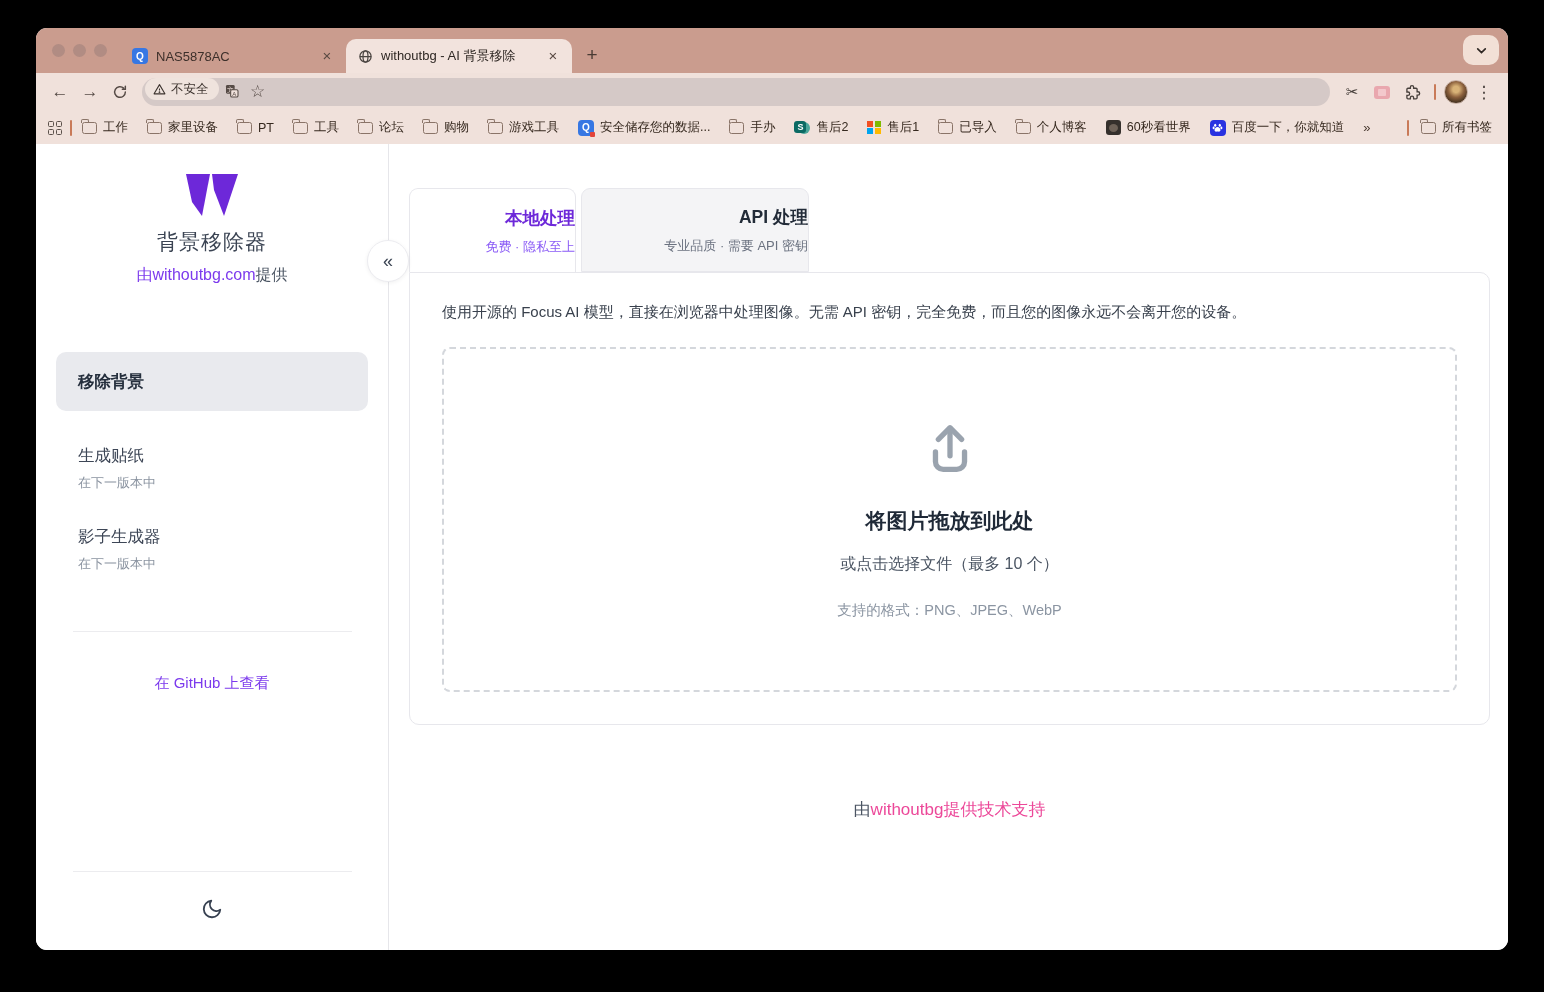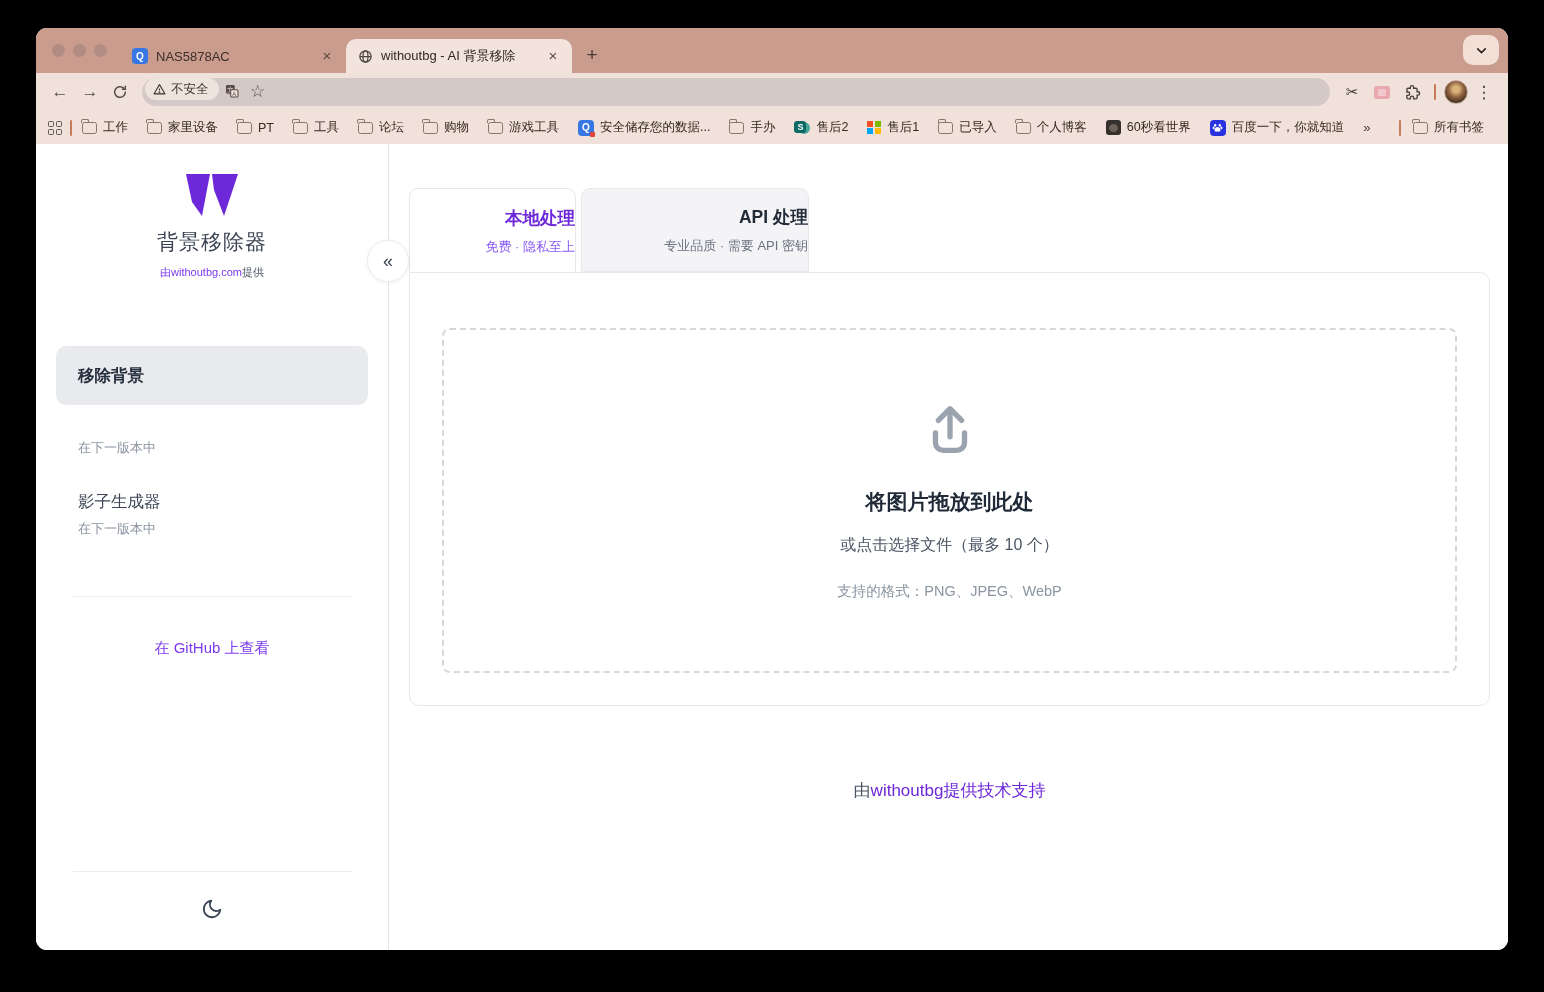--- a/index.html
+++ b/index.html
@@ -39,21 +39,21 @@
   .appgrid { width:14px; height:14px; display:grid; grid-template-columns:6px 6px; grid-template-rows:6px 6px; gap:2px; margin-right:6px; }
   .appgrid i { border:1.5px solid #5c514b; border-radius:1.5px; }
   .bar-spacer { flex:1; }
   .chev2 { color:#4a3b32; font-size:13px; letter-spacing:-2px; margin-right:10px; }
 
   
   .content { flex:1; display:flex; background:#fff; min-height:0; }
   .sidebar { width:353px; border-right:1px solid #e6e6ea; position:relative; display:flex; flex-direction:column; align-items:center; flex-shrink:0; }
   .logo { margin-top:28px; }
   .side-title { margin-top:10px; font-size:21px; color:#3b4453; letter-spacing:1px; }
-  .byline { margin-top:9px; font-size:11px; color:#4b5563; }
+  .byline { margin-top:9px; font-size:16px; color:#4b5563; }
   .byline .pl { color:#7c3aed; }
   .collapse { position:absolute; right:-21px; top:96px; width:42px; height:42px; border-radius:50%; background:#fff; border:1px solid #ececf0; box-shadow:0 1px 4px rgba(0,0,0,.06); display:flex; align-items:center; justify-content:center; color:#3b4453; font-size:18px; z-index:5; }
   .menu { width:100%; padding:16px 20px; margin-top:50px; }
   .mi-active { background:#e9eaee; border-radius:10px; height:59px; display:flex; align-items:center; padding-left:22px; font-size:16.5px; font-weight:bold; color:#252f3d; }
   .mi { margin-top:34px; padding-left:22px; }
   .mi .l { font-size:16.5px; color:#3d4656; }
   .mi .s { font-size:13px; color:#8a93a0; margin-top:7px; }
   .sdivider { width:279px; height:1px; background:#ececef; margin-top:42px; }
   .github { margin-top:42px; font-size:15px; color:#7c3aed; }
   .side-bottom { margin-top:auto; width:100%; display:flex; flex-direction:column; align-items:center; padding-bottom:26px; }
@@ -69,21 +69,21 @@
   .ptab.on .tt { color:#6d28d9; }
   .ptab .ts { font-size:13px; color:#6b7280; margin-top:8px; }
   .ptab.on .ts { color:#8b5cf6; }
   .card { border:1px solid #e7e7ec; border-radius:0 10px 10px 10px; padding:30px 32px 32px 32px; position:relative; z-index:1; }
   .desc { font-size:15px; color:#39414d; }
   .dropzone { margin-top:25px; border:2px dashed #d4d7dc; border-radius:8px; height:345px; display:flex; flex-direction:column; align-items:center; justify-content:center; }
   .dz-head { font-size:21px; font-weight:bold; color:#1f2937; margin-top:26px; }
   .dz-sub { font-size:16px; color:#4b5563; margin-top:19px; }
   .dz-fmt { font-size:14.5px; color:#8b95a2; margin-top:26px; }
   .pfooter { text-align:center; margin-top:73px; font-size:17px; color:#4b5563; }
-  .pfooter .pl { color:#6d28d9; }
+  .pfooter .pl { color:#ec4899; }
 
   
   .ic-sp { position:relative; width:16px; height:16px; }
   .ic-sp .c { position:absolute; right:0; top:2px; width:12px; height:12px; border-radius:50%; background:#4ba69a; }
   .ic-sp .s { position:absolute; left:0; top:1px; width:12px; height:12px; border-radius:3px; background:#0b6a63; color:#fff; font-size:9px; font-weight:bold; display:flex; align-items:center; justify-content:center; }
   .ic-ms { width:14px; height:14px; display:grid; grid-template-columns:6px 6px; grid-template-rows:6px 6px; gap:1.5px; }
   .ic-ms i:nth-child(1){background:#f25022} .ic-ms i:nth-child(2){background:#7fba00}
   .ic-ms i:nth-child(3){background:#00a4ef} .ic-ms i:nth-child(4){background:#ffb900}
   .ic-cat { width:15px; height:15px; border-radius:3px; background:#35302c; position:relative; }
   .ic-cat::after { content:""; position:absolute; left:3px; top:4px; width:9px; height:8px; border-radius:50%; background:#6e6258; }
@@ -255,21 +255,21 @@
             <ellipse cx="20.5" cy="13" rx="2.2" ry="3"></ellipse>
             <path d="M12 11c3.5 0 6.5 3.4 6.5 6.5 0 2.4-1.8 3.5-3.4 3.5-1.3 0-2-.5-3.1-.5s-1.8.5-3.1.5c-1.6 0-3.4-1.1-3.4-3.5C5.5 14.4 8.5 11 12 11Z"></path>
           </svg>
       </span>
       <span>百度一下，你就知道</span>
     </div>
 
     <span class="chev2">»</span>
     <span class="bar-spacer"></span>
     <div class="vsep" style="margin:0 12px 0 0;"></div>
-    <div class="bk" style="margin-right:12px;justify-content:space-between;">
+    <div class="bk" style="margin-right:4px;justify-content:space-between;">
       <span class="folder"></span>
       <span>所有书签</span>
     </div>
   </div>
 
   <div class="content">
 
     <div class="sidebar">
       <div class="collapse">«</div>
 
@@ -280,20 +280,21 @@
       <div class="side-title">背景移除器</div>
       <div class="byline">
         <span class="pl">由</span><span class="pl">withoutbg.com</span><span>提供</span>
       </div>
 
       <div class="menu">
         <div class="mi-active">
           <span>移除背景</span>
         </div>
         <div class="mi">
+          <div class="l">生成贴纸</div>
           <div class="s">在下一版本中</div>
         </div>
         <div class="mi">
           <div class="l">影子生成器</div>
           <div class="s">在下一版本中</div>
         </div>
       </div>
 
       <div class="sdivider"></div>
       <a class="github">在 GitHub 上查看</a>
@@ -314,20 +315,21 @@
           <div class="tt">本地处理</div>
           <div class="ts">免费 · 隐私至上</div>
         </div>
         <div class="ptab t2">
           <div class="tt">API 处理</div>
           <div class="ts">专业品质 · 需要 API 密钥</div>
         </div>
       </div>
 
       <div class="card">
+        <div class="desc">使用开源的 Focus AI 模型，直接在浏览器中处理图像。无需 API 密钥，完全免费，而且您的图像永远不会离开您的设备。</div>
 
         <div class="dropzone">
           <svg width="62" height="62" viewBox="0 0 64 64" fill="none" stroke="#9aa3ae" stroke-width="5.5" stroke-linecap="round" stroke-linejoin="round">
             <path d="M17 34 v10 a8 8 0 0 0 8 8 h14 a8 8 0 0 0 8-8 v-10"></path>
             <line x1="32" y1="38" x2="32" y2="10"></line>
             <polyline points="20 21 32 9 44 21"></polyline>
           </svg>
           <div class="dz-head">将图片拖放到此处</div>
           <div class="dz-sub">或点击选择文件（最多 10 个）</div>
           <div class="dz-fmt">支持的格式：PNG、JPEG、WebP</div>

